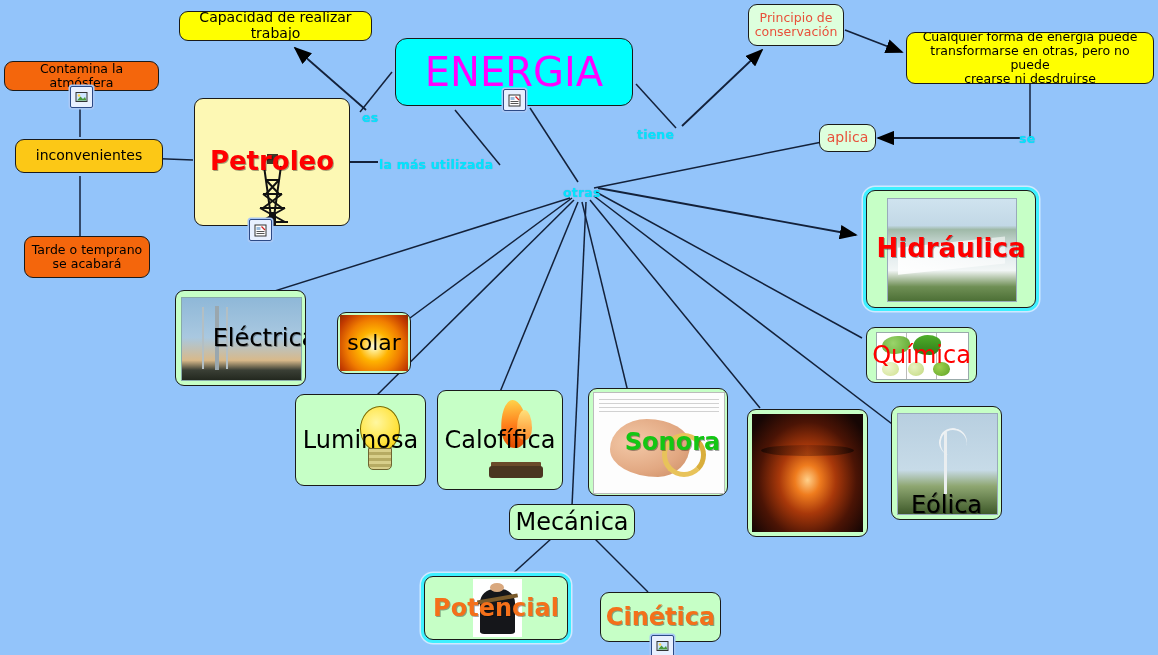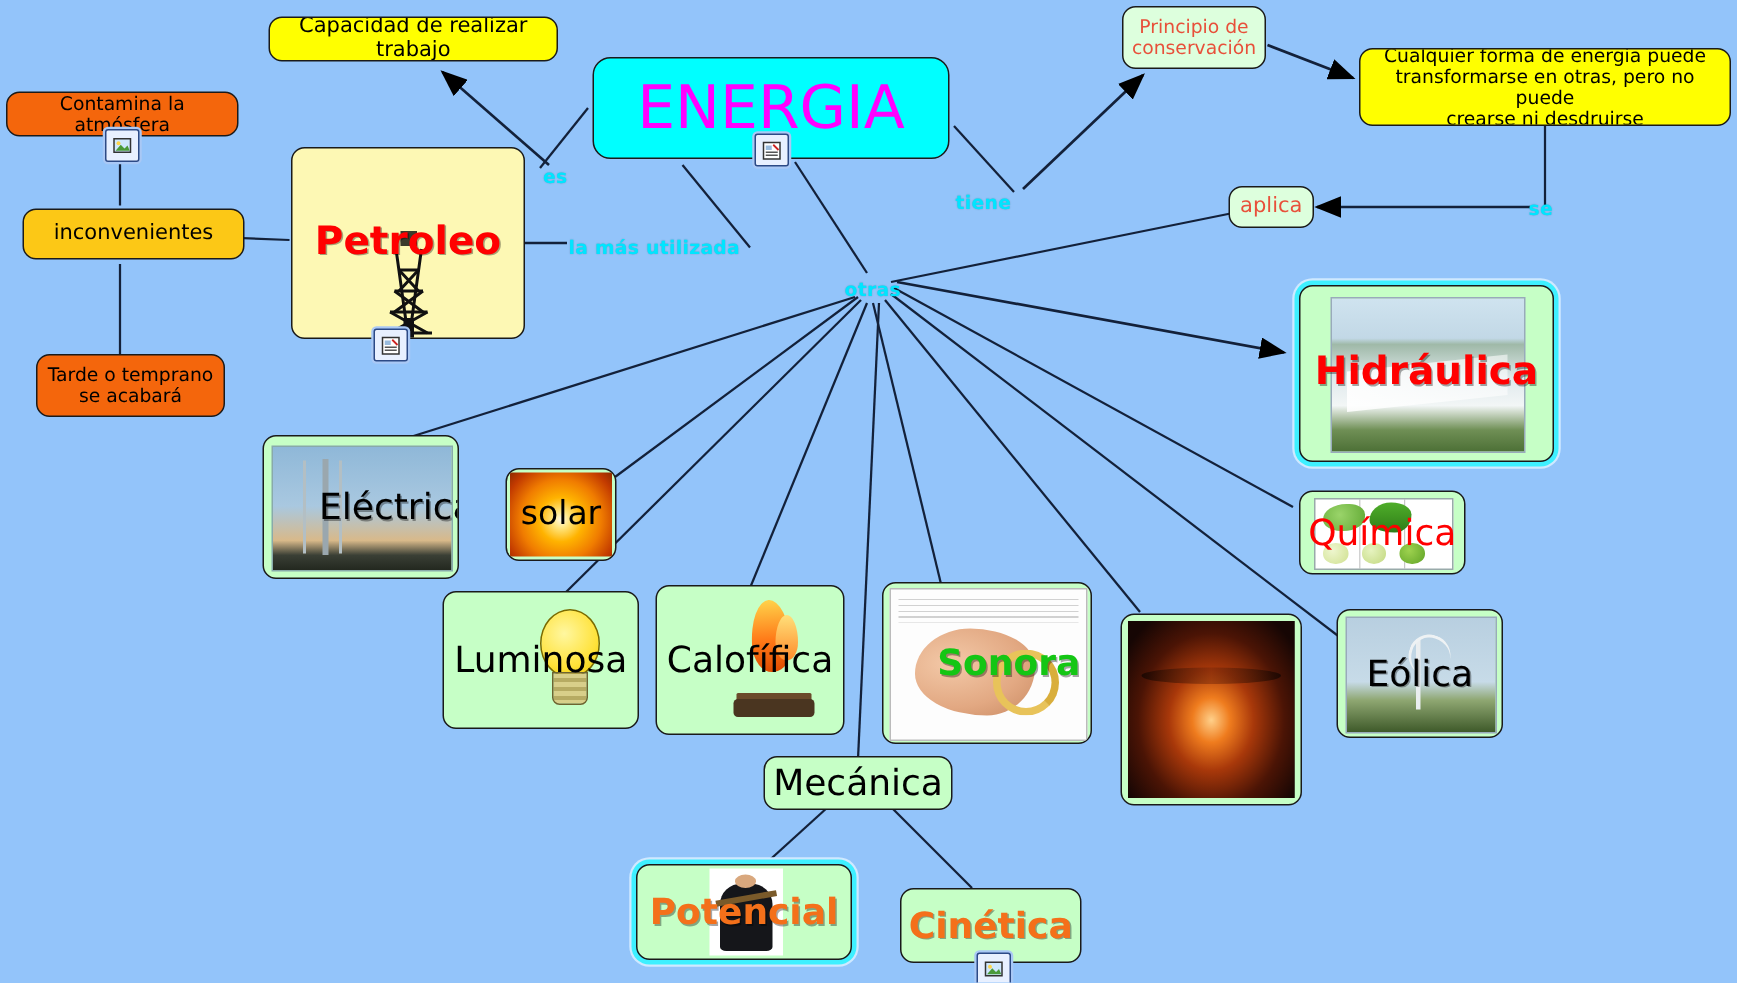--- a/index.html
+++ b/index.html
@@ -329,21 +329,21 @@
         <span class="shape"></span>
         <span class="coch"></span>
     </span>
     <span class="lbl fs24 bold t-green shadowtxt" style="z-index:4;">Sonora</span>
   </div>
 
   <div class="node green" style="left:747px;top:409px;width:121px;height:128px;">
     <span class="pic nuke"></span>
   </div>
 
-  <div class="node green" style="left:891px;top:406px;width:111px;height:86px;">
+  <div class="node green" style="left:891px;top:406px;width:111px;height:114px;align-items:flex-end;">
     <span class="pic wind">
       <span class="mast"></span>
         <span class="hub"></span>
     </span>
     <span class="lbl fs24 t-black shadowtxt" style="z-index:4;">Eólica</span>
   </div>
 
   <div class="node green selected" style="left:866px;top:190px;width:170px;height:118px;">
     <span class="pic dam"></span>
     <span class="lbl fs26 bold t-red shadowtxt" style="z-index:4;">Hidráulica</span>

